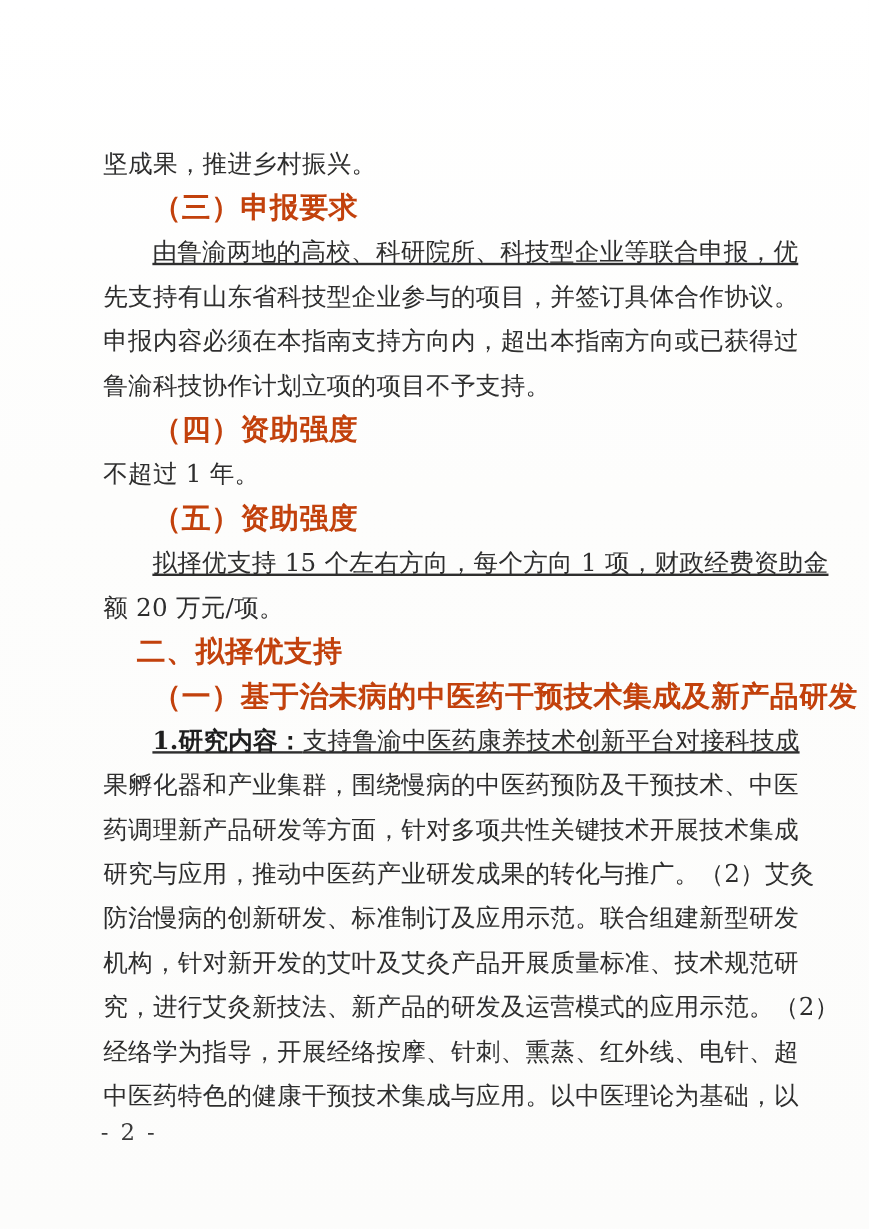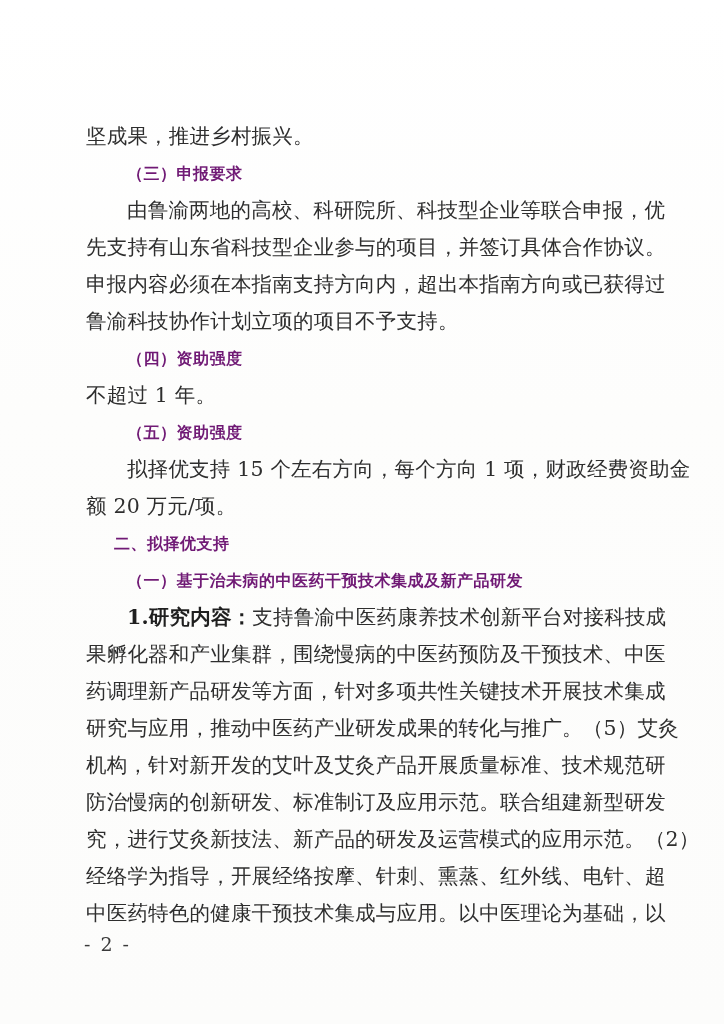--- a/index.html
+++ b/index.html
@@ -52,28 +52,29 @@
 
   
   .body-line {
     font-family: "DejaVu Serif", "Liberation Serif", serif;
     font-weight: 400;
     color: #2e2e2e;
     font-size: 20.5px;
   }
   .body-line.indent {
     padding-left: 41px;
+    text-decoration: underline;
   }
 
   
   .heading-line {
     font-family: "Liberation Sans", "DejaVu Sans", sans-serif;
     font-weight: 700;
-    font-size: 16px;
-    color: #701a75;
+    font-size: 24px;
+    color: #c2410c;
     padding-left: 41px;
     letter-spacing: 0.5px;
   }
   .heading-line.level-1 {
     padding-left: 28px;
   }
 
   .inline-bold {
     font-family: "DejaVu Serif", "Liberation Serif", serif;
     font-weight: 700;
@@ -121,23 +122,23 @@
 
     <div class="line heading-line level-1">二、拟择优支持</div>
 
     <div class="line heading-line">（一）基于治未病的中医药干预技术集成及新产品研发</div>
 
     <div class="line body-line indent">
       <span class="inline-bold">1.研究内容：</span><span>支持鲁渝中医药康养技术创新平台对接科技成</span>
     </div>
     <div class="line body-line">果孵化器和产业集群，围绕慢病的中医药预防及干预技术、中医</div>
     <div class="line body-line">药调理新产品研发等方面，针对多项共性关键技术开展技术集成</div>
-    <div class="line body-line">研究与应用，推动中医药产业研发成果的转化与推广。（5）艾灸</div>
+    <div class="line body-line">研究与应用，推动中医药产业研发成果的转化与推广。（2）艾灸</div>
+    <div class="line body-line">防治慢病的创新研发、标准制订及应用示范。联合组建新型研发</div>
     <div class="line body-line">机构，针对新开发的艾叶及艾灸产品开展质量标准、技术规范研</div>
-    <div class="line body-line">防治慢病的创新研发、标准制订及应用示范。联合组建新型研发</div>
     <div class="line body-line">究，进行艾灸新技法、新产品的研发及运营模式的应用示范。（2）</div>
     <div class="line body-line">经络学为指导，开展经络按摩、针刺、熏蒸、红外线、电针、超</div>
     <div class="line body-line">中医药特色的健康干预技术集成与应用。以中医理论为基础，以</div>
 
   </div>
 
   <div class="page-number">- 2 -</div>
 </div>
 
 </body></html>

